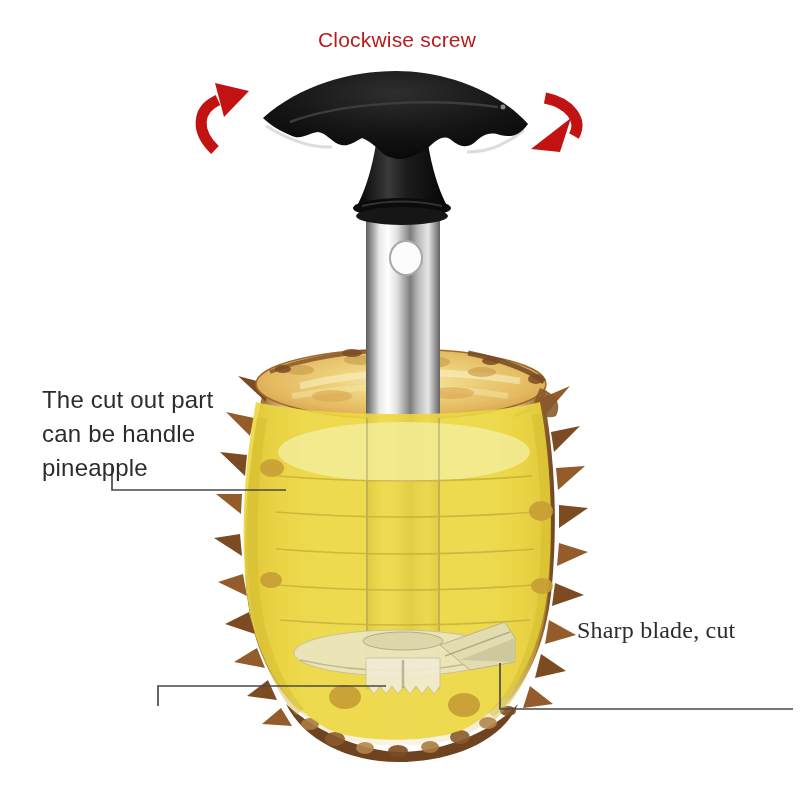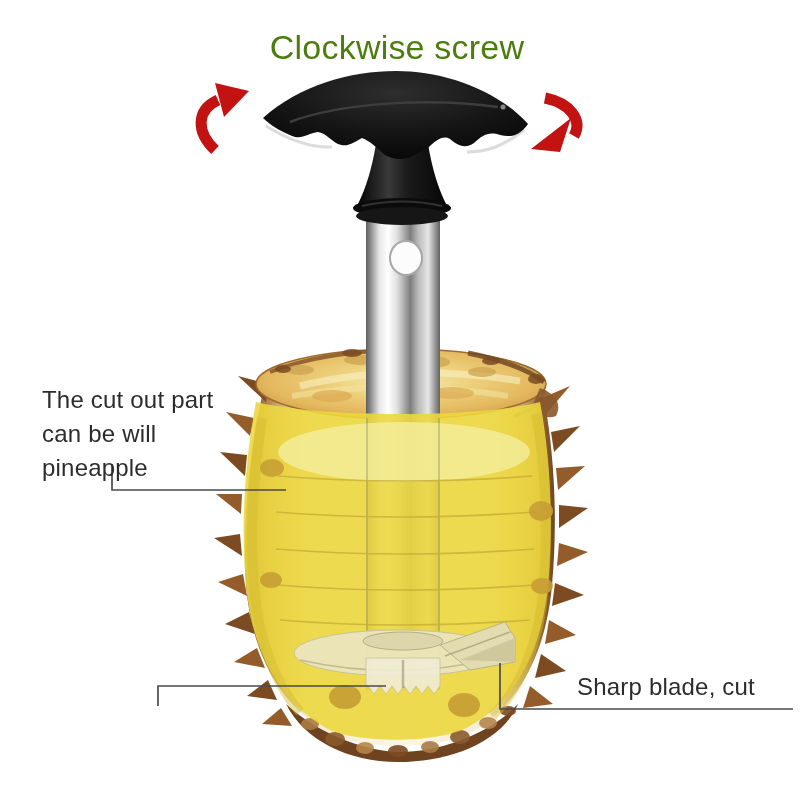--- a/index.html
+++ b/index.html
@@ -2,21 +2,21 @@
 <html><head>
 <meta charset="utf-8">
 <style>
   html,body{margin:0;padding:0;background:#ffffff;}
   #stage{
     position:relative;width:800px;height:800px;background:#ffffff;overflow:hidden;
     font-family:"Liberation Sans", sans-serif;color:#2c2c2c;
   }
   #scene{position:absolute;left:0;top:0;width:800px;height:800px;}
   .note{position:absolute;font-size:24px;line-height:34px;color:#2c2c2c;white-space:nowrap;}
-  .title{position:absolute;left:397px;top:28px;transform:translateX(-50%);font-size:34px;color:#4d7c0f;white-space:nowrap;}
+  .title{position:absolute;left:397px;top:28px;transform:translateX(-50%);font-size:21px;color:#b91c1c;white-space:nowrap;}
   .note div, .title{letter-spacing:0.2px;}
 </style>
 </head>
 <body>
 
 <div id="stage">
 
   <svg id="scene" viewBox="0 0 800 800" aria-hidden="true">
     <defs>
       <linearGradient id="steelGrad" x1="0" y1="0" x2="1" y2="0">
@@ -205,22 +205,22 @@
       <path d="M112,464 L112,490 L286,490"></path>
       <path d="M386,686 L158,686 L158,706"></path>
       <path d="M500,663 L500,709 L793,709"></path>
     </g>
   </svg>
 
   <div class="title">Clockwise screw</div>
 
   <div class="note" style="left:42px;top:383px;">
     <div>The cut out part</div>
-    <div>can be will</div>
+    <div>can be handle</div>
     <div>pineapple</div>
   </div>
 
 
-  <div class="note" style="left:577px;top:670px;">
+  <div class="note" style="left:577px;top:613px;font-family:Liberation Serif, serif;">
     <div>Sharp blade, cut</div>
   </div>
 
 </div>
 
 </body></html>

